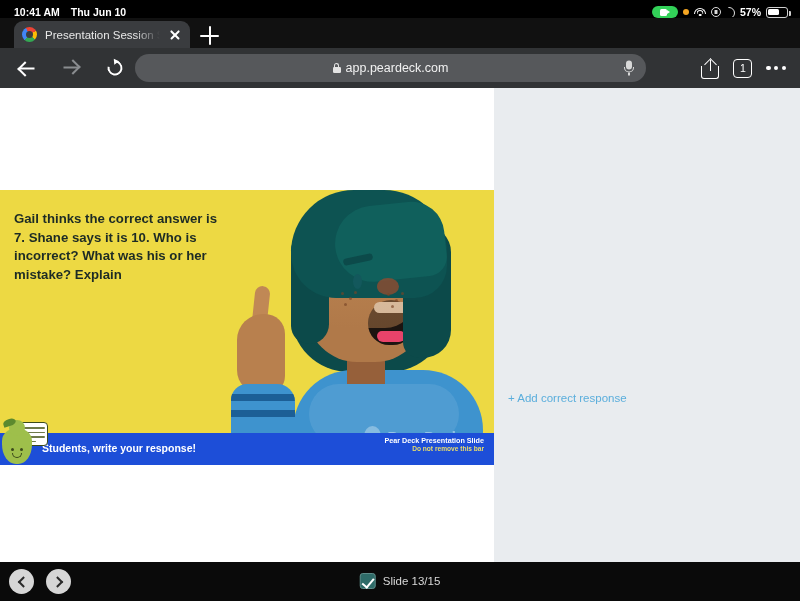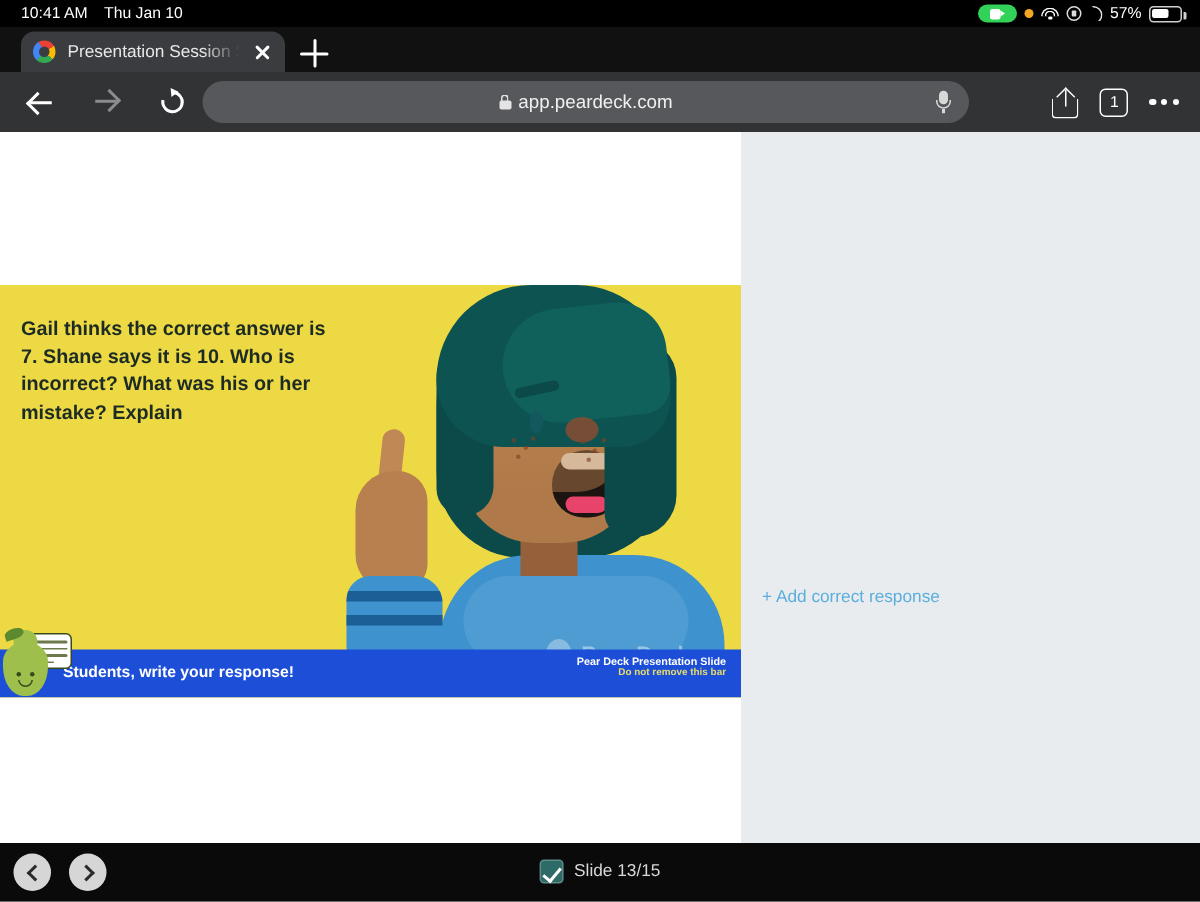--- a/index.html
+++ b/index.html
@@ -7,22 +7,22 @@
     width: 800px; height: 601px;
     background: #000;
     font-family: "Liberation Sans", sans-serif;
     overflow: hidden;
   }
   #screen { position: relative; width: 800px; height: 601px; background: #000; }
 
   
   .statusbar {
     position: absolute; top: 0; left: 0; width: 800px; height: 18px;
-    display: flex; align-items: center; justify-content: space-between;
-    padding: 0 8px; color: #fff; font-size: 10.5px; font-weight: normal;
+    display: flex; align-items: flex-end; justify-content: space-between;
+    padding: 0 8px; color: #fff; font-size: 10.5px; font-weight: bold;
   }
   .status-left { display: flex; align-items: center; gap: 11px; padding-left: 6px; }
   .status-right { display: flex; align-items: center; gap: 5px; padding-right: 4px; margin-left: 18px; }
   .rec-pill {
     width: 26px; height: 12px; border-radius: 7px; background: #32D158;
     display: flex; align-items: center; justify-content: center;
   }
   .cam-glyph { width: 10px; height: 7px; position: relative; }
   .cam-glyph .body { position: absolute; left: 0; top: 0; width: 7px; height: 7px; background: #fff; border-radius: 1.5px; }
   .cam-glyph .lens { position: absolute; right: 0; top: 1.5px; width: 0; height: 0;
@@ -224,21 +224,21 @@
   .slide-count { color: #D8D8D8; font-size: 11.5px; }
 </style>
 </head>
 <body>
 
 <div id="screen">
 
   <div class="statusbar">
     <div class="status-left">
       <span>10:41 AM</span>
-      <span>Thu Jan 10</span>
+      <span>Thu Jun 10</span>
     </div>
     <div class="status-right">
       <span class="rec-pill">
         <span class="cam-glyph">
             <span class="body"></span>
             <span class="lens"></span>
           </span>
       </span>
       <span class="orange-dot"></span>
       <span class="wifi-ico">

